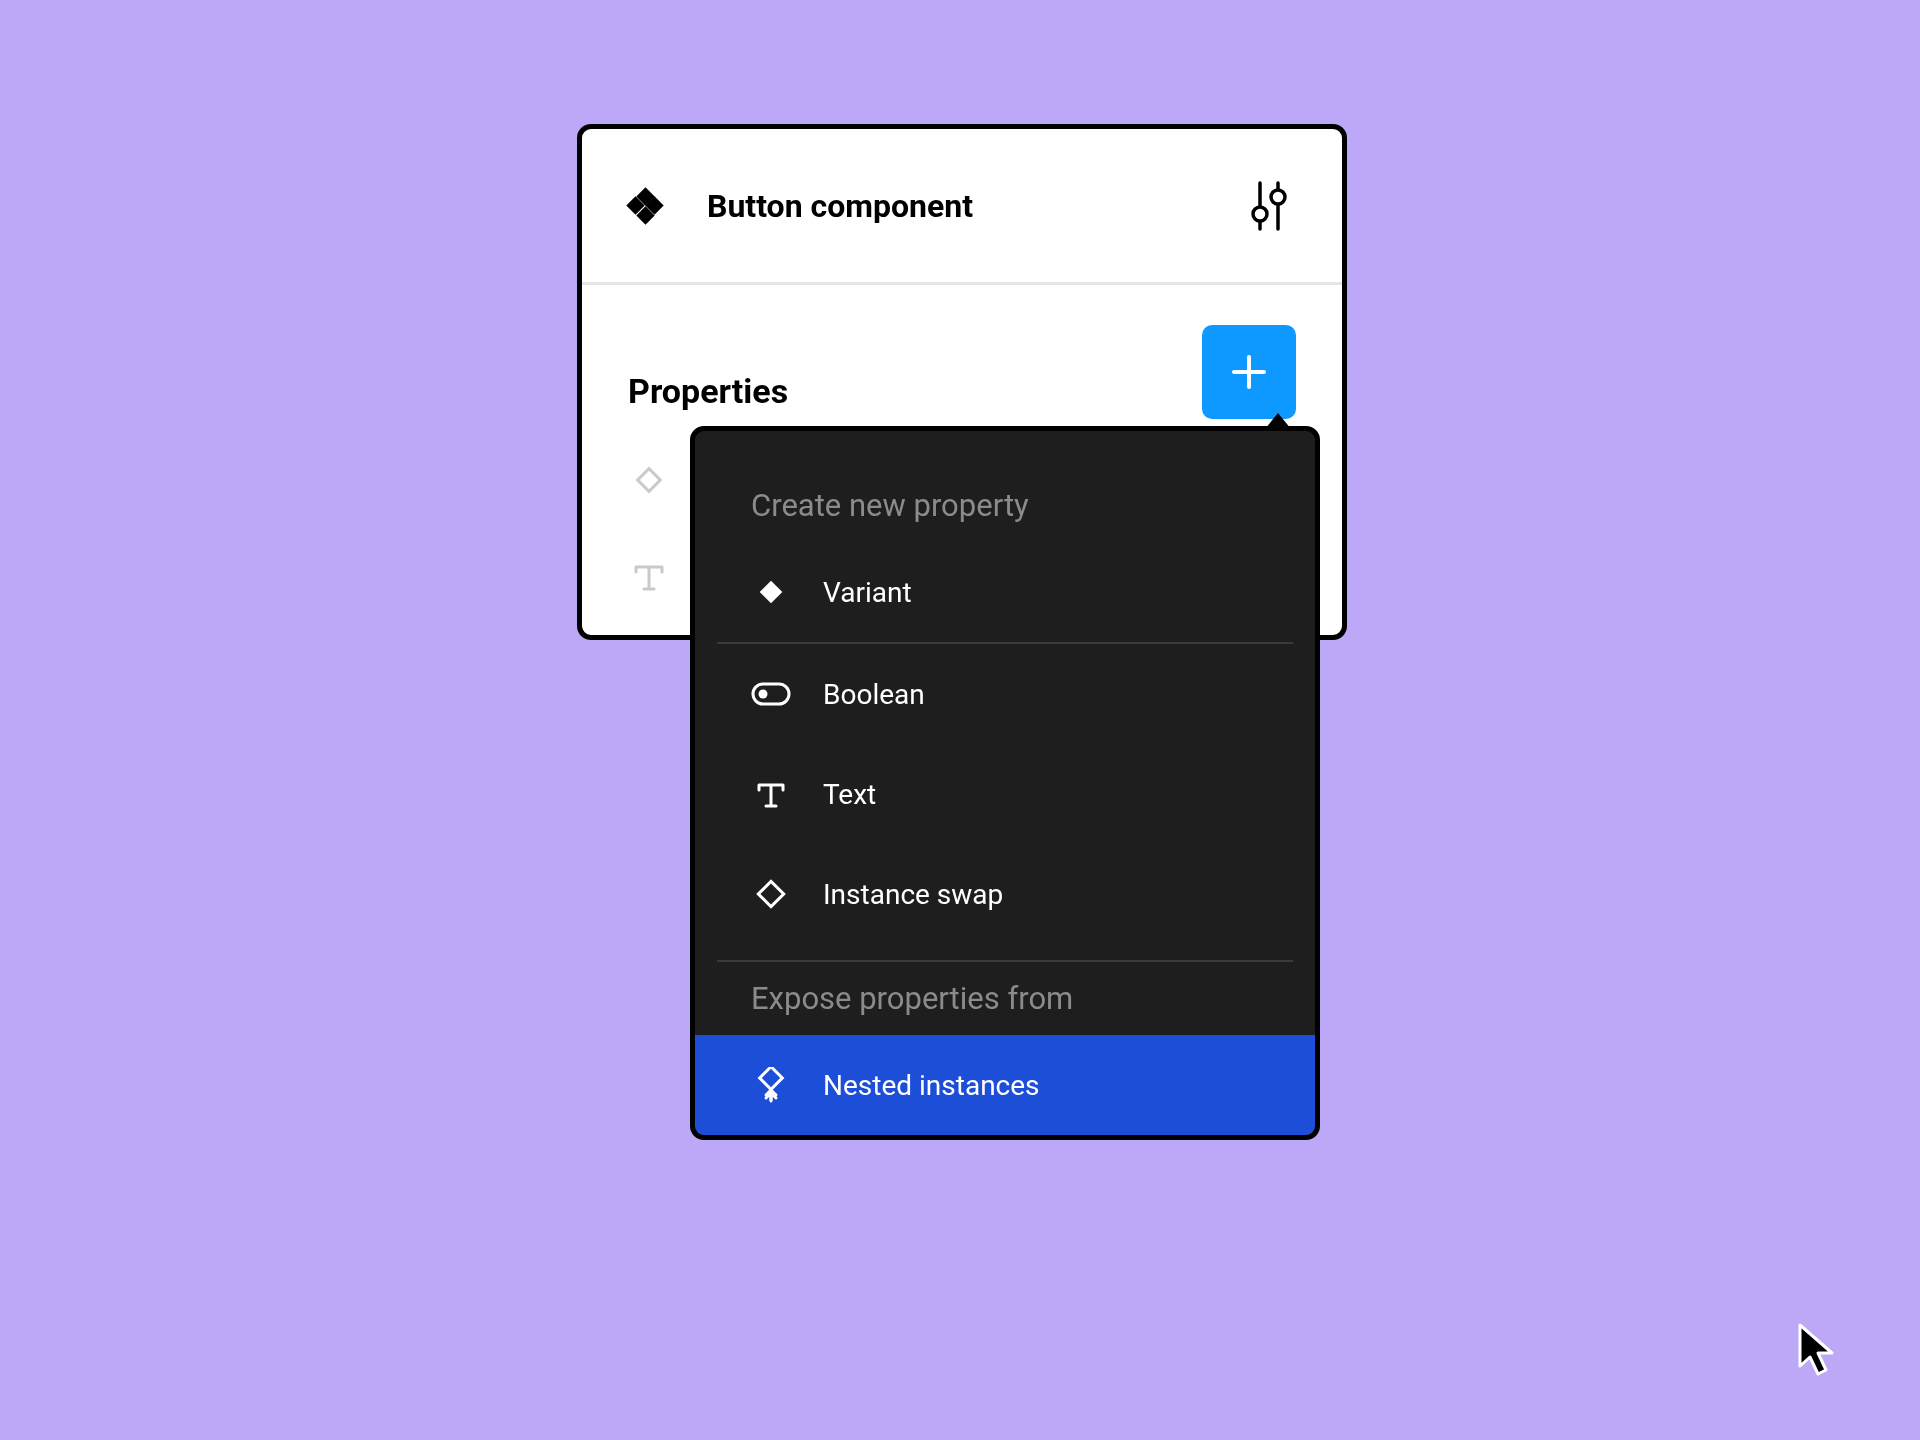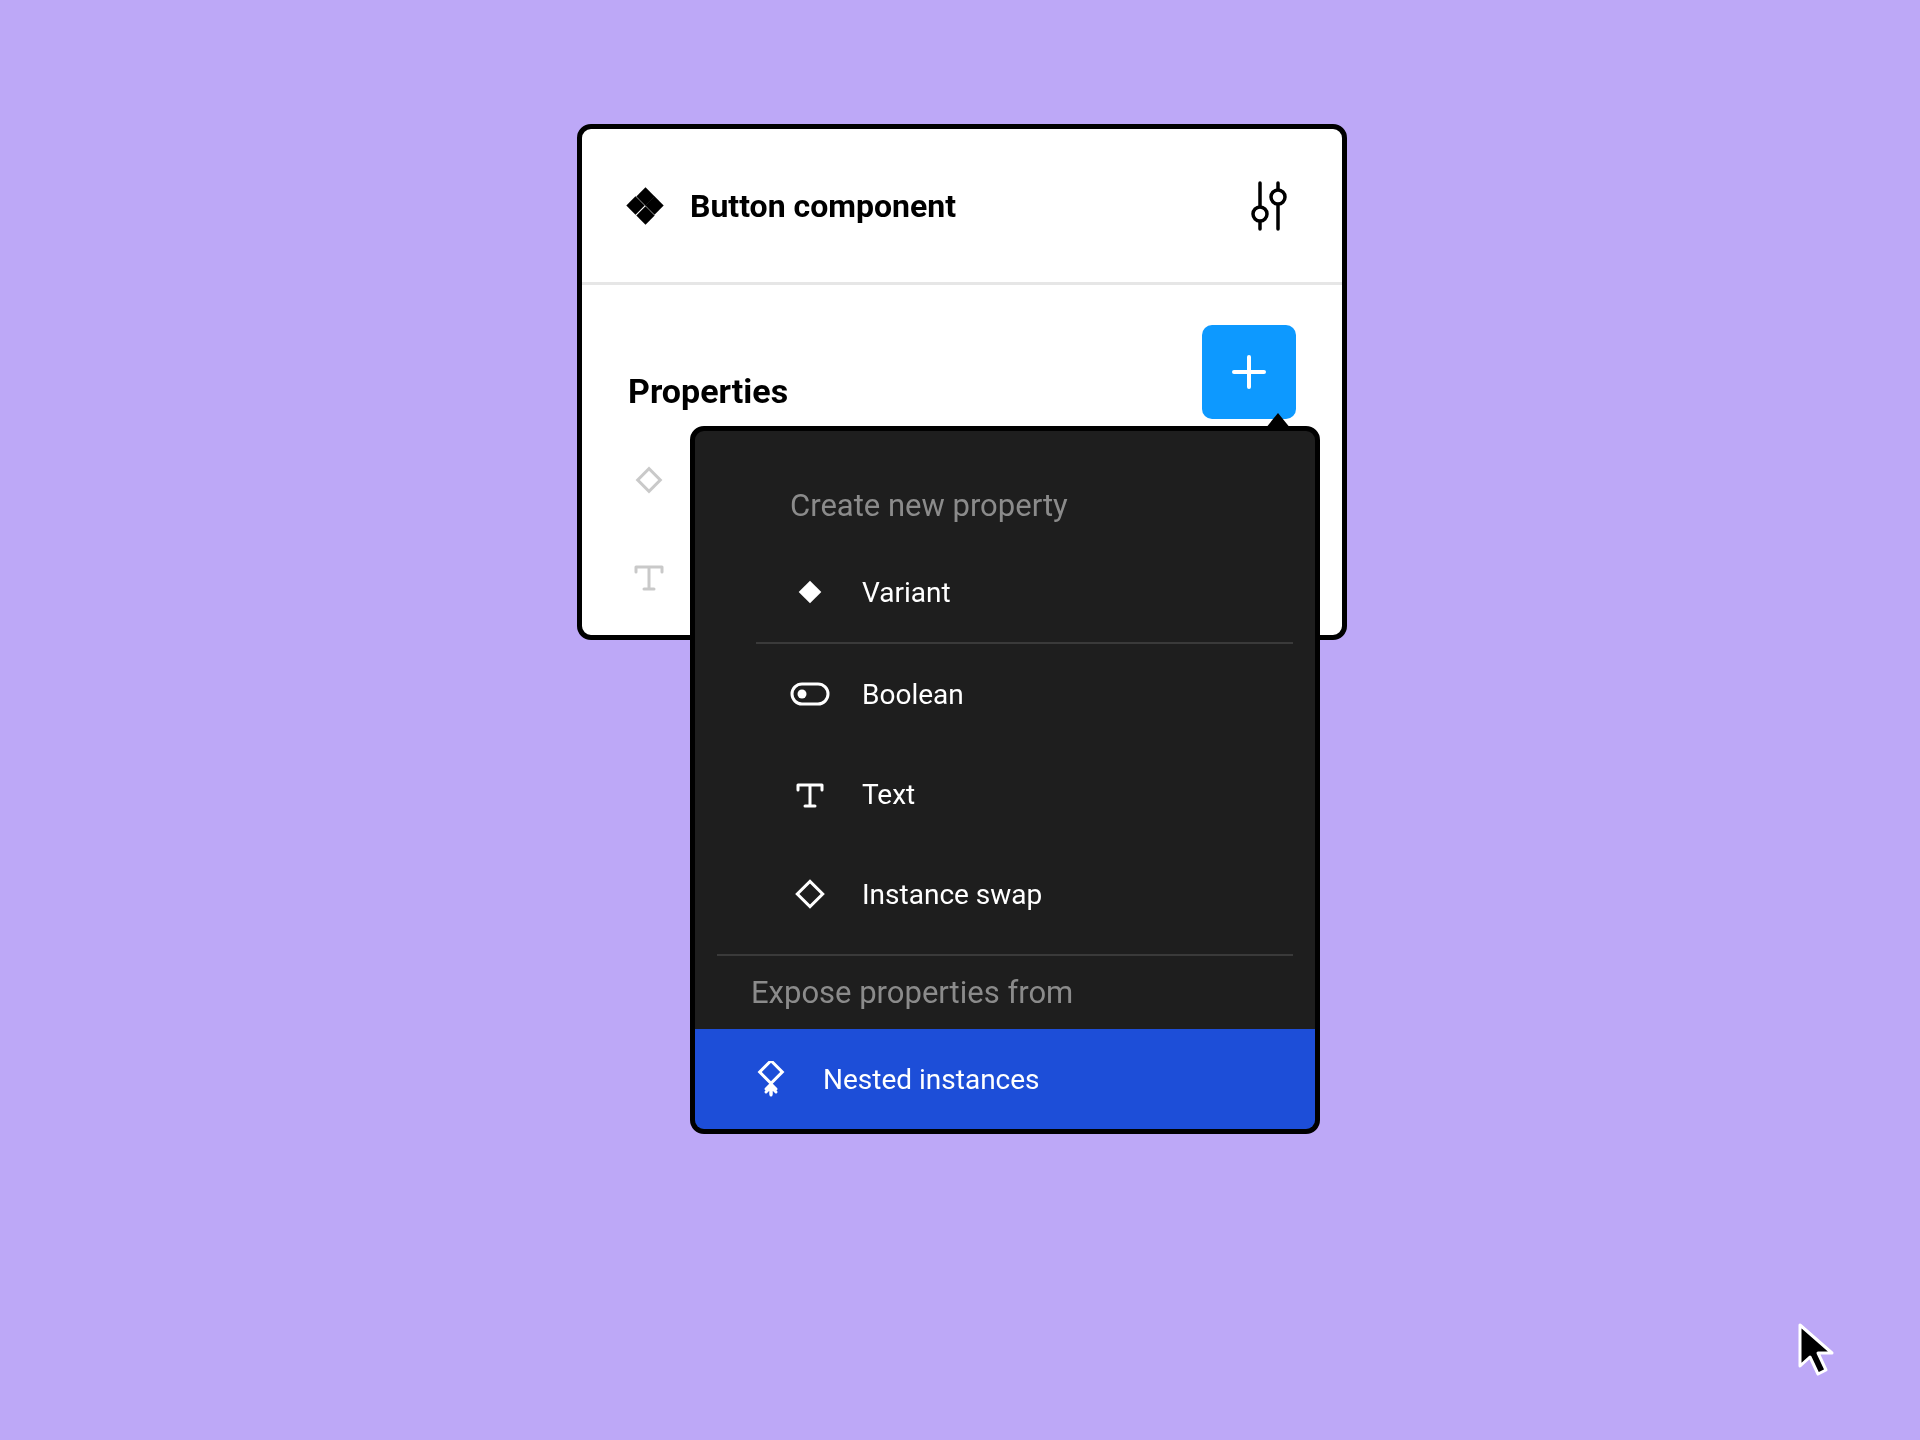--- a/index.html
+++ b/index.html
@@ -35,21 +35,21 @@
     height: 156px;
     display: flex;
     align-items: center;
     padding: 0 50px 0 46px;
     border-bottom: 3px solid #e6e6e6;
   }
 
   .panel-header .title-group {
     display: flex;
     align-items: center;
-    gap: 28px;
+    gap: 45px;
   }
 
   .component-icon {
     width: 34px;
     height: 34px;
     position: relative;
   }
   .component-icon .d {
     position: absolute;
     width: 13px;
@@ -157,21 +157,21 @@
     display: flex; align-items: center; justify-content: center;
     color: #ffffff;
   }
 
   .dd-divider {
     height: 2px;
     background: #3a3a3a;
     margin: 0 22px;
   }
 
-  .dd-section-create { padding-top: 10px; padding-bottom: 10px; margin-left: 39px; }
+  .dd-section-create { padding-top: 10px; padding-bottom: 16px; }
   .dd-section-create .dd-section-label { padding-top: 46px; margin-bottom: 18px; }
 
   .dd-section-expose .dd-section-label { padding-top: 18px; margin-bottom: 18px; }
 
   .dd-item.highlight {
     background: #1d4ed8;
     color: #ffffff;
   }
 
   .cursor {

